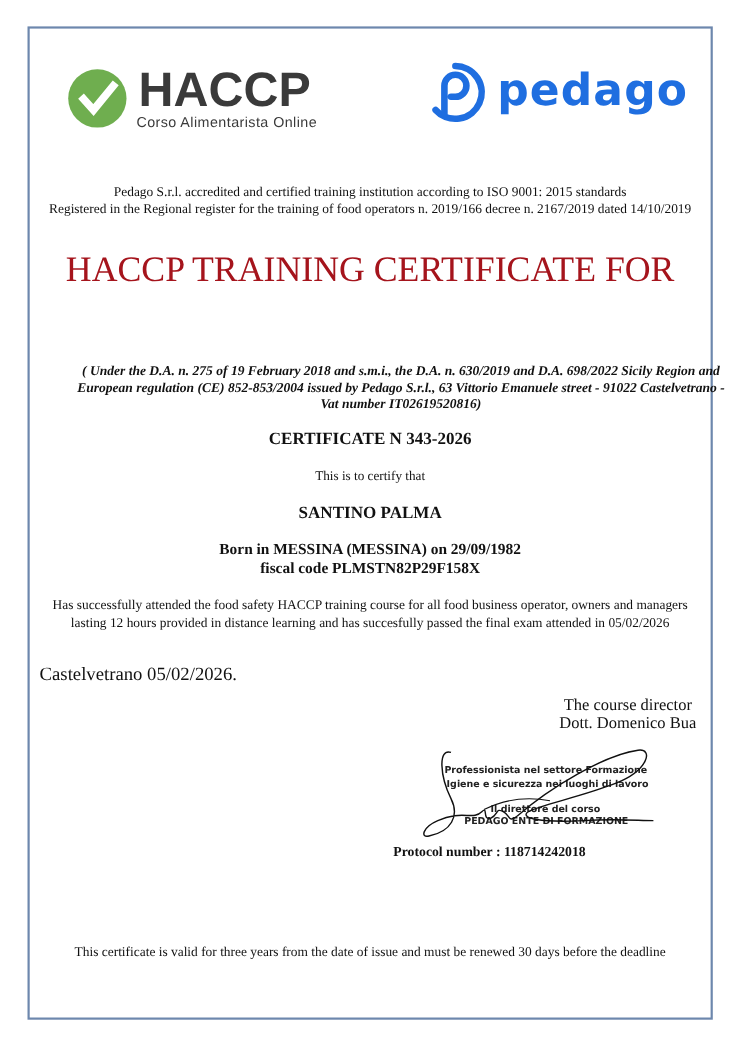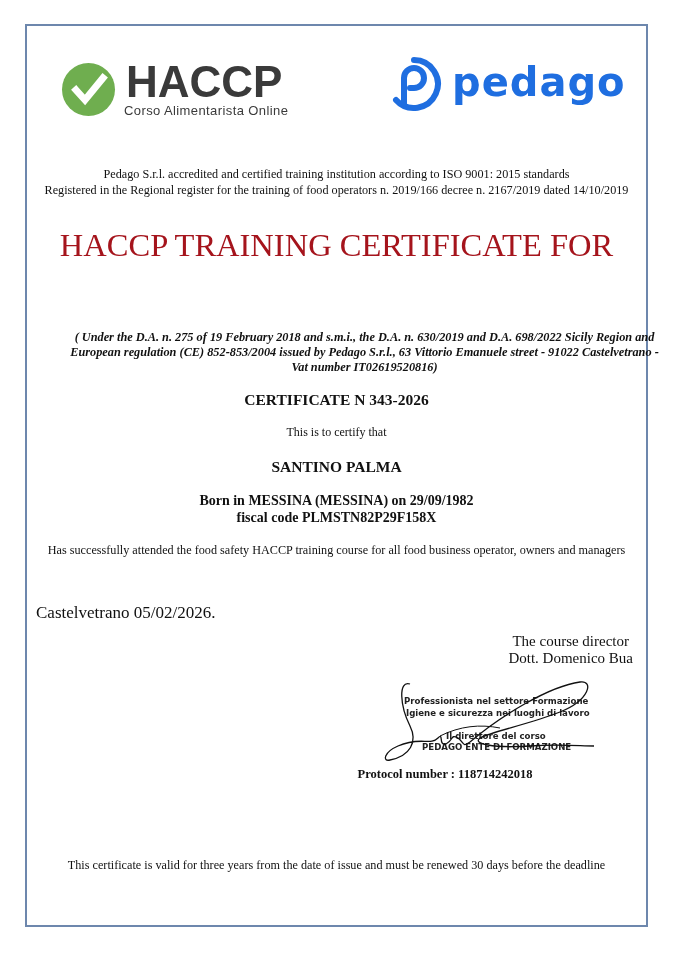--- a/index.html
+++ b/index.html
@@ -69,20 +69,21 @@
 <div class="abs certno center">CERTIFICATE N 343-2026</div>
 <div class="abs certify center">This is to certify that</div>
 <div class="abs name center">SANTINO PALMA</div>
 <div class="abs born center">
   <div>Born in MESSINA (MESSINA) on 29/09/1982</div>
   <div>fiscal code PLMSTN82P29F158X</div>
 </div>
 
 <div class="abs attended center">
   <div>Has successfully attended the food safety HACCP training course for all food business operator, owners and managers</div>
+  <div>lasting 12 hours provided in distance learning and has succesfully passed the final exam attended in 05/02/2026</div>
 </div>
 
 <div class="abs place-date">Castelvetrano 05/02/2026.</div>
 
 <div class="abs director">
   <div>The course director</div>
   <div>Dott. Domenico Bua</div>
 </div>
 
 <div class="abs stamp">

